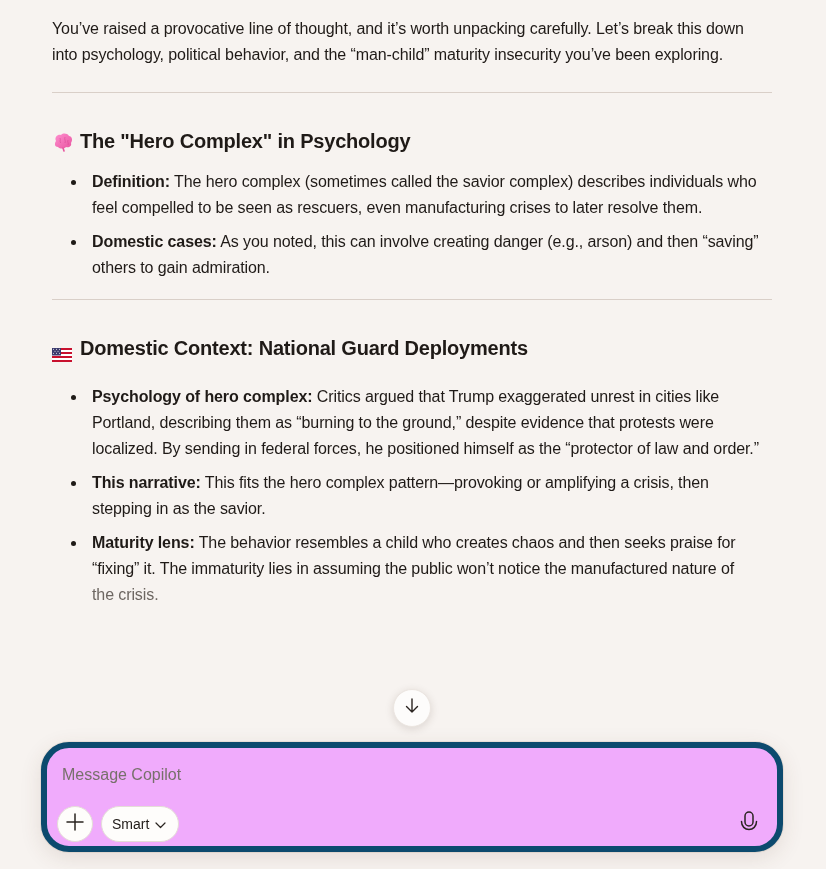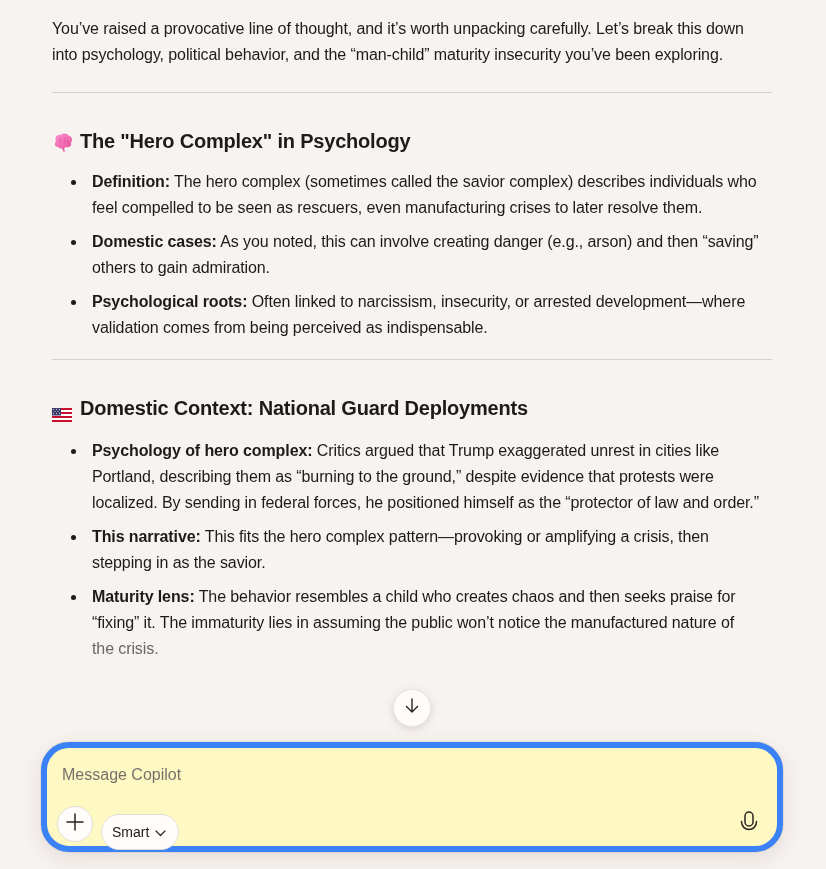--- a/index.html
+++ b/index.html
@@ -41,21 +41,21 @@
       font-size: 20px;
       line-height: 28px;
       font-weight: 700;
       letter-spacing: -0.2px;
       display: flex;
       align-items: center;
       gap: 6px;
       color: #1f1a17;
     }
     .sec1-h { margin-top: 34px; margin-bottom: 14px; }
-    .sec2-h { margin-top: 34px; margin-bottom: 16px; }
+    .sec2-h { margin-top: 34px; margin-bottom: 22px; }
     ul.bullets {
       list-style: none;
       margin: 12px;
       padding: 0;
     }
     ul.bullets li {
       position: relative;
       padding-left: 28px;
       margin-bottom: 8px;
     }
@@ -109,22 +109,22 @@
     }
 
     
     .composer {
       position: absolute;
       left: 41px;
       top: 742px;
       width: 742px;
       height: 110px;
       border-radius: 28px;
-      background: #fef9c3;
-      border: 6px solid #3b82f6;
+      background: #f0abfc;
+      border: 6px solid #0c4a6e;
       box-sizing: border-box;
       box-shadow: 0 6px 22px rgba(90,60,40,0.12), 0 0 0 1px #ece4dd;
     }
     .composer-input {
       position: absolute;
       left: 15px;
       top: 18px;
       width: 640px;
       border: 0;
       outline: none;
@@ -146,21 +146,21 @@
       background: #fefdfb;
       box-sizing: border-box;
       display: flex;
       align-items: center;
       justify-content: center;
       cursor: pointer;
     }
     .mode-btn {
       position: absolute;
       left: 54px;
-      top: 66px;
+      top: 58px;
       height: 36px;
       padding: 0 12px 0 10px;
       border-radius: 18px;
       border: 1px solid #e4ddd7;
       background: #fefdfb;
       box-sizing: border-box;
       display: flex;
       align-items: center;
       gap: 6px;
       font-size: 14px;
@@ -207,24 +207,20 @@
     </h3>
 
     <ul class="bullets sec1-list">
       <li>
         <span class="dot"></span>
         <b>Definition:</b><span> The hero complex (sometimes called the savior complex) describes individuals who feel compelled to be seen as rescuers, even manufacturing crises to later resolve them.</span>
       </li>
       <li>
         <span class="dot"></span>
         <b>Domestic cases:</b><span> As you noted, this can involve creating danger (e.g., arson) and then “saving” others to gain admiration.</span>
-      </li>
-      <li>
-        <span class="dot"></span>
-        <b>Psychological roots:</b><span> Often linked to narcissism, insecurity, or arrested development—where validation comes from being perceived as indispensable.</span>
       </li>
     </ul>
 
     <hr class="divider">
 
     <h3 class="sec2-h">
       <span class="flag-icon">
         <svg width="20" height="14" viewBox="0 0 20 14">
           <rect width="20" height="14" fill="#ffffff"></rect>
           <rect y="0" width="20" height="2" fill="#c8102e"></rect>

